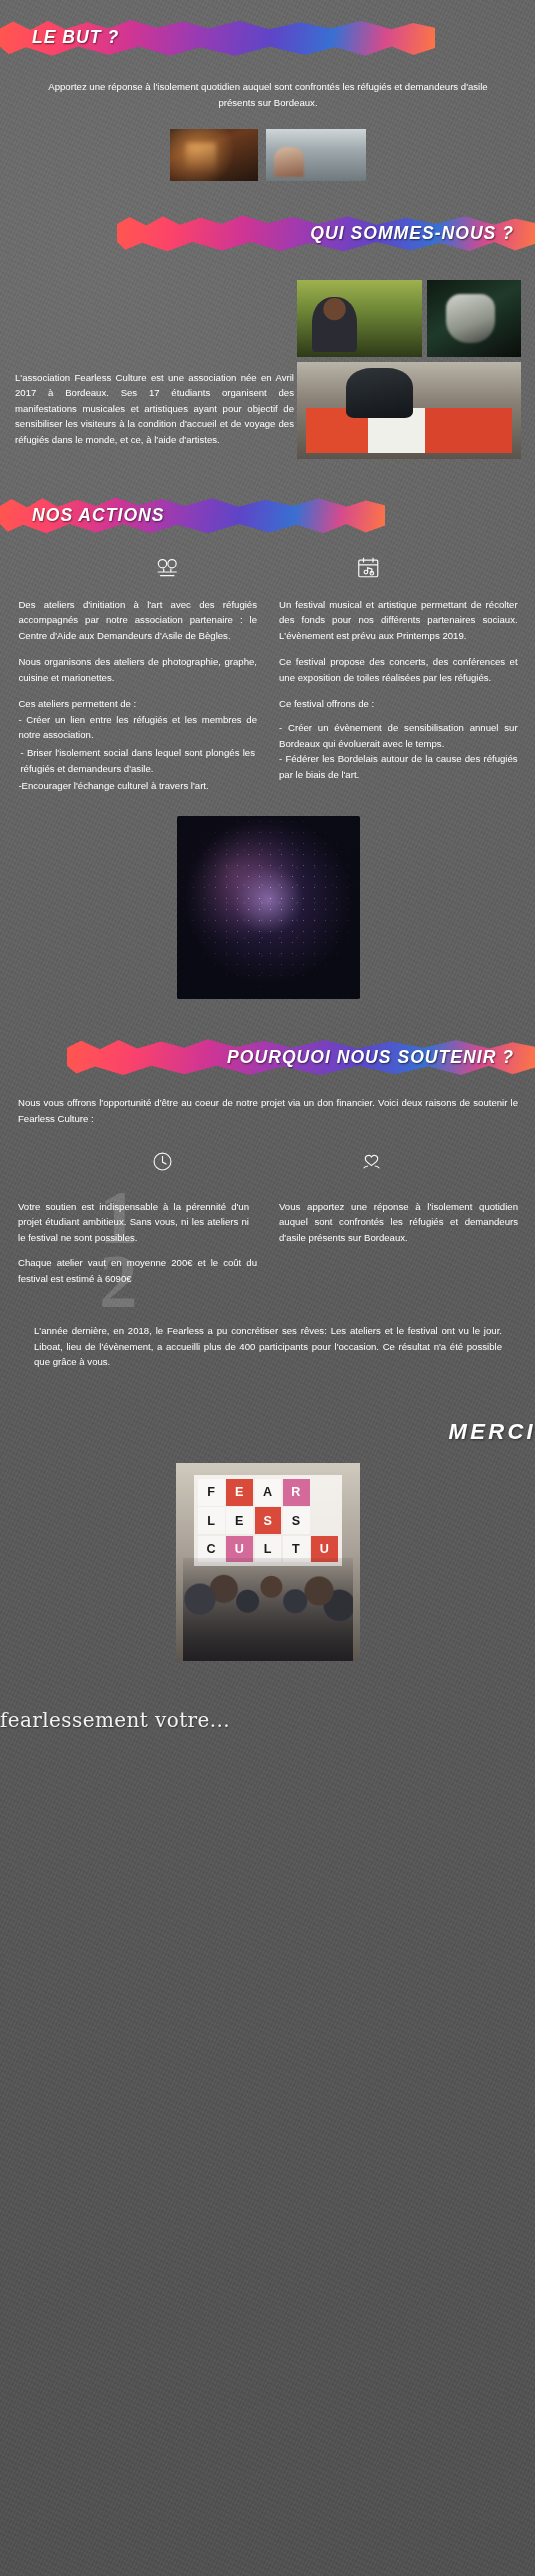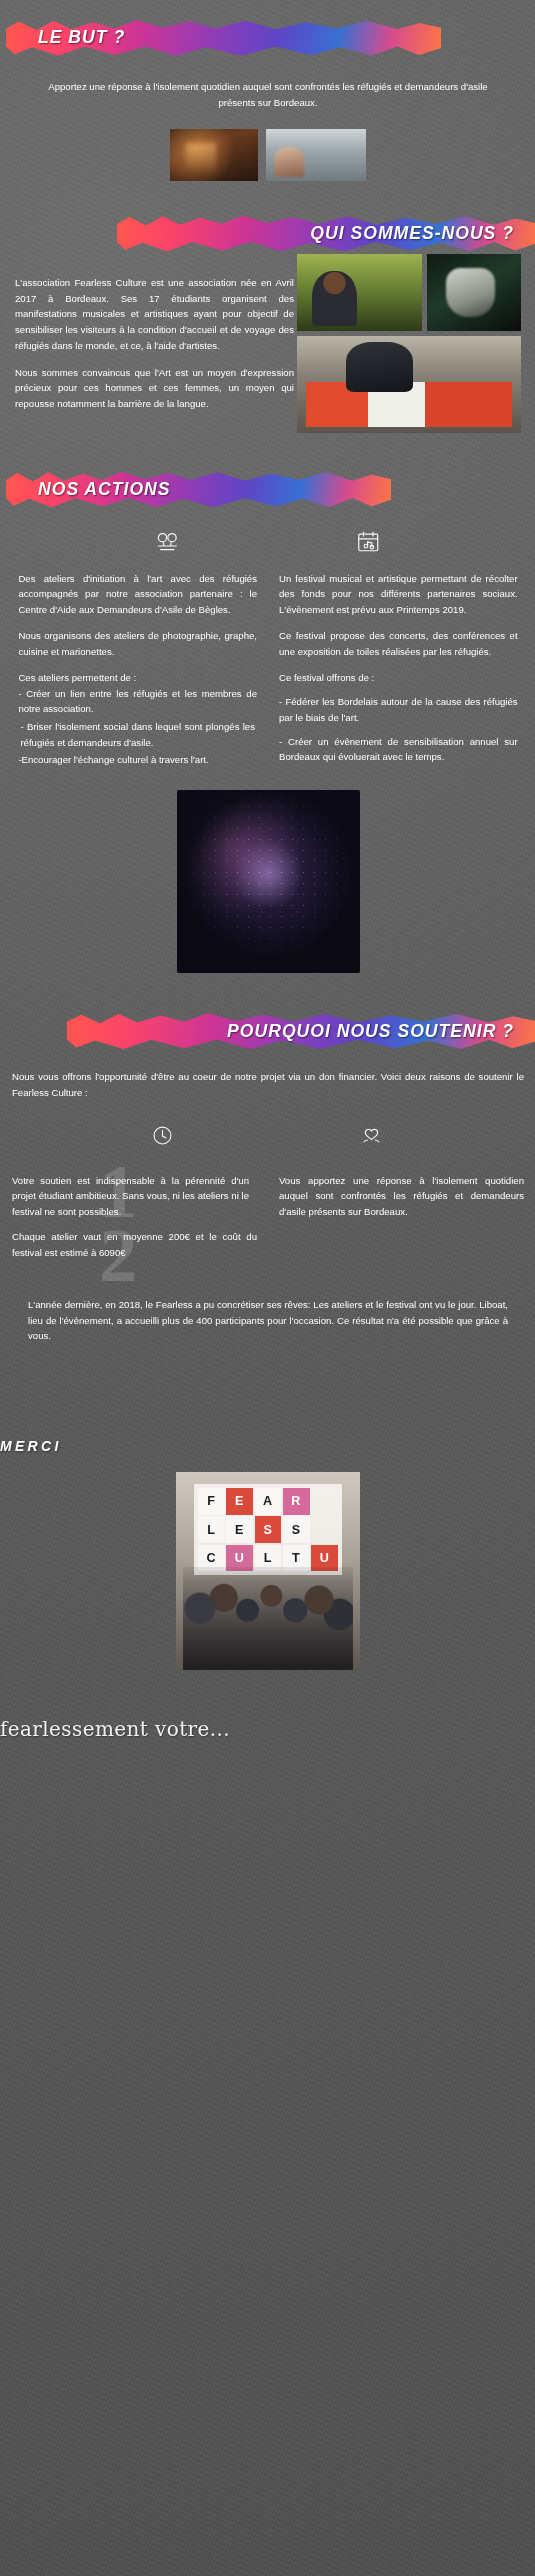--- a/index.html
+++ b/index.html
@@ -71,21 +71,21 @@
   .banner .title {
     position: relative;
     z-index: 3;
     font-size: 17.6px;
     letter-spacing: 1px;
     font-weight: 700;
     font-style: italic;
     text-shadow: 0.8px 0.8px 1.7px rgba(0,0,0,0.55);
     white-space: nowrap;
   }
-  .banner.left-title { justify-content: flex-start; padding-left: 32px; margin-left: 6px; }
+  .banner.left-title { justify-content: flex-start; padding-left: 32px; }
   .banner.right-title { justify-content: flex-end; padding-right: 22px; }
 
   
   .body-text {
     font-size: 9.6px;
     line-height: 1.62;
     text-align: justify;
   }
   .center { text-align: center; }
 
@@ -256,36 +256,35 @@
     color: rgba(255,255,255,0.16);
     line-height: 0.8;
     z-index: 1;
     font-family: "Liberation Serif", serif;
   }
   .bignum.one { left: 99px; top: -11.7px; }
   .bignum.two { left: 99px; top: 52px; }
 
   
   .merci {
-    text-align: left;
-    font-size: 14px;
+    text-align: right;
+    font-size: 22px;
     letter-spacing: 3.3px;
     font-weight: 700;
     font-style: italic;
     text-shadow: 0.8px 0.8px 2.5px rgba(0,0,0,0.5);
-    margin-top: 45px;
   }
   .signature {
     font-family: "DejaVu Serif", serif;
     font-size: 20px;
     letter-spacing: 0.4px;
     color: #f2f2f2;
     text-shadow: 0.8px 0.8px 1.7px rgba(0,0,0,0.4);
   }
-  .pad { padding: 0 12px; }
+  .pad { padding: 0 18px; }
 </style>
 </head>
 <body>
 
 <div class="page">
 <div class="inner">
 
   <div style="height:18.4px"></div>
   <div class="banner left-title">
     <div class="strip left" style="width:435px"></div>
@@ -300,24 +299,23 @@
     <div class="photo p-workshop" style="width:88px;height:52px"></div>
     <div class="photo p-table" style="width:100px;height:52px"></div>
   </div>
 
   <div style="height:33px"></div>
   <div class="banner right-title">
     <div class="strip right" style="width:419px"></div>
     <div class="title">QUI SOMMES-NOUS ?</div>
   </div>
 
-  <div style="display:flex;gap:3px;padding:0 15px;margin-top:1px;align-items:center">
+  <div style="display:flex;gap:3px;padding:0 15px;margin-top:27px;align-items:flex-end">
     <div style="flex:1">
       <p class="body-text" style="margin:0 0 11.7px 0">L'association Fearless Culture est une association née en Avril 2017 à Bordeaux. Ses 17 étudiants organisent des manifestations musicales et artistiques ayant pour objectif de sensibiliser les visiteurs à la condition d'accueil et de voyage des réfugiés dans le monde, et ce, à l'aide d'artistes.</p>
-      <p class="body-text" style="margin:0">Nous sommes convaincus que l'Art est un moyen d'expression précieux pour ces hommes et ces femmes, un moyen qui repousse notamment la barrière de la langue.</p>
     </div>
     <div style="width:224px">
       <div style="display:flex;gap:5px">
         <div class="photo p-portrait" style="width:126px;height:77px"></div>
         <div class="photo p-spray" style="width:94px;height:77px"></div>
       </div>
       <div class="photo p-mural" style="width:224px;height:97px;margin-top:5px"></div>
     </div>
   </div>
 
@@ -352,22 +350,22 @@
       <p class="body-text" style="margin:0 0 11px 0">Nous organisons des ateliers de photographie, graphe, cuisine et marionettes.</p>
       <p class="body-text" style="margin:0">Ces ateliers permettent de :</p>
       <p class="body-text" style="margin:0">- Créer un lien entre les réfugiés et les membres de notre association.</p>
       <p class="body-text" style="margin:2px">- Briser l'isolement social dans lequel sont plongés les réfugiés et demandeurs d'asile.</p>
       <p class="body-text" style="margin:0">-Encourager l'échange culturel à travers l'art.</p>
     </div>
     <div class="col">
       <p class="body-text" style="margin:0 0 11px 0">Un festival musical et artistique permettant de récolter des fonds pour nos différents partenaires sociaux. L'évènement est prévu aux Printemps 2019.</p>
       <p class="body-text" style="margin:0 0 11px 0">Ce festival propose des concerts, des conférences et une exposition de toiles réalisées par les réfugiés.</p>
       <p class="body-text" style="margin:0 0 8.4px 0">Ce festival offrons de :</p>
+      <p class="body-text" style="margin:0">-  Créer un évènement de sensibilisation annuel sur Bordeaux qui évoluerait avec le temps.</p>
       <p class="body-text" style="margin:0 0 8.4px 0">- Fédérer les Bordelais autour de la cause des réfugiés par le biais de l'art.</p>
-      <p class="body-text" style="margin:0">-  Créer un évènement de sensibilisation annuel sur Bordeaux qui évoluerait avec le temps.</p>
     </div>
   </div>
 
   <div style="display:flex;justify-content:center;margin-top:22px">
     <div class="photo p-fireworks" style="width:183px;height:183px;border-radius:1.7px"></div>
   </div>
 
   <div style="height:39px"></div>
   <div class="banner right-title">
     <div class="strip right" style="width:469px"></div>

